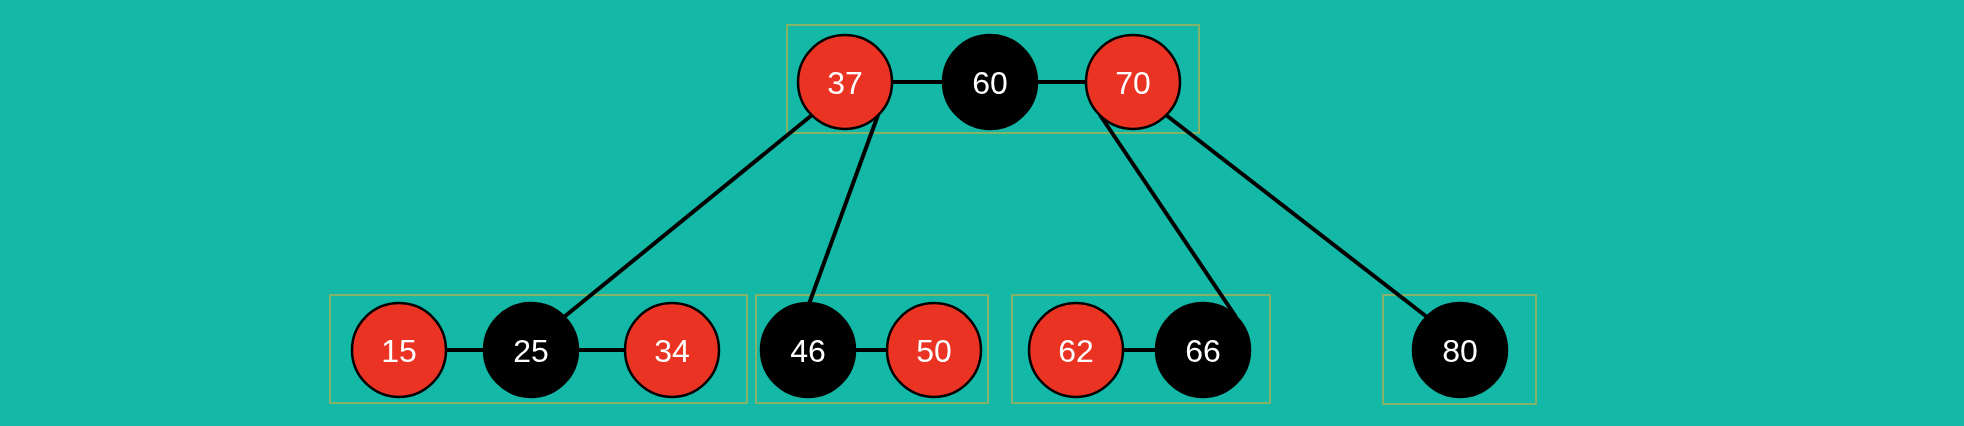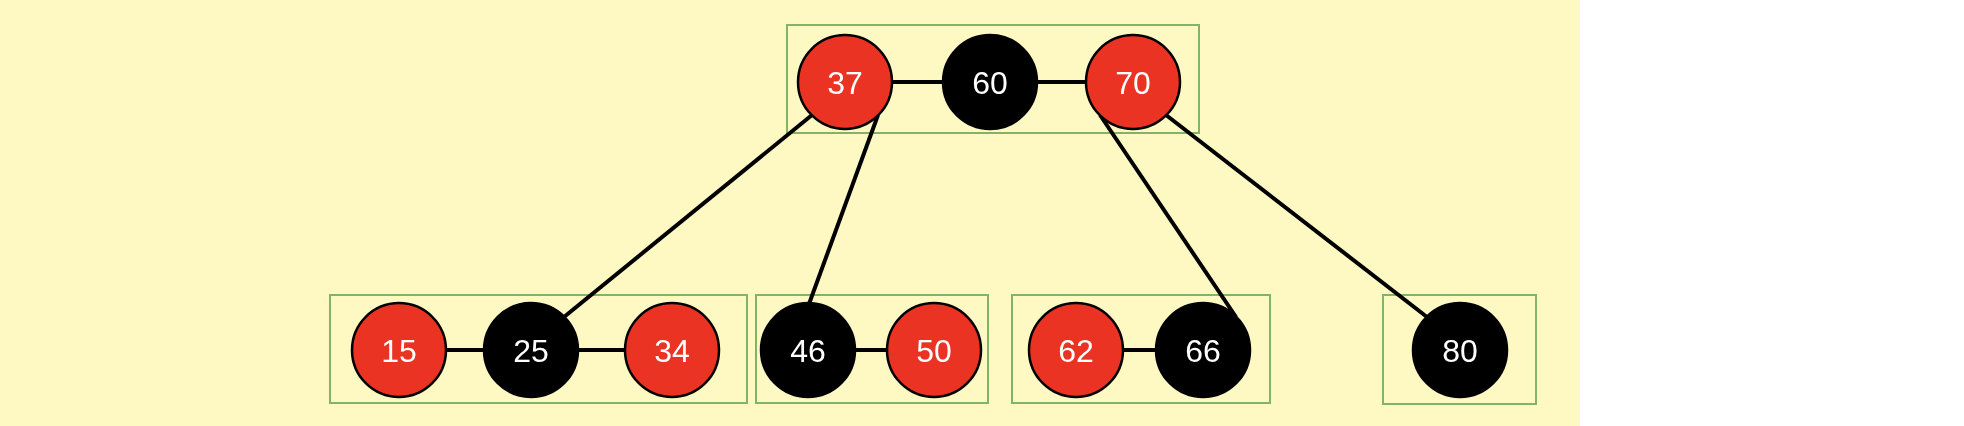--- a/index.html
+++ b/index.html
@@ -3,23 +3,23 @@
 <meta charset="utf-8">
 <style>
   html, body {
     margin: 0;
     padding: 0;
     background: #ffffff;
     font-family: "Liberation Sans", sans-serif;
   }
   .canvas-wrap {
     position: relative;
-    width: 1580px;
+    width: 1964px;
     height: 426px;
-    background: #fef9c3;
+    background: #14b8a6;
     overflow: hidden;
   }
   svg.tree-svg {
     display: block;
     width: 1964px;
     height: 426px;
   }
   svg.tree-svg text {
     font-family: "Liberation Sans", sans-serif;
     fill: #ffffff;

